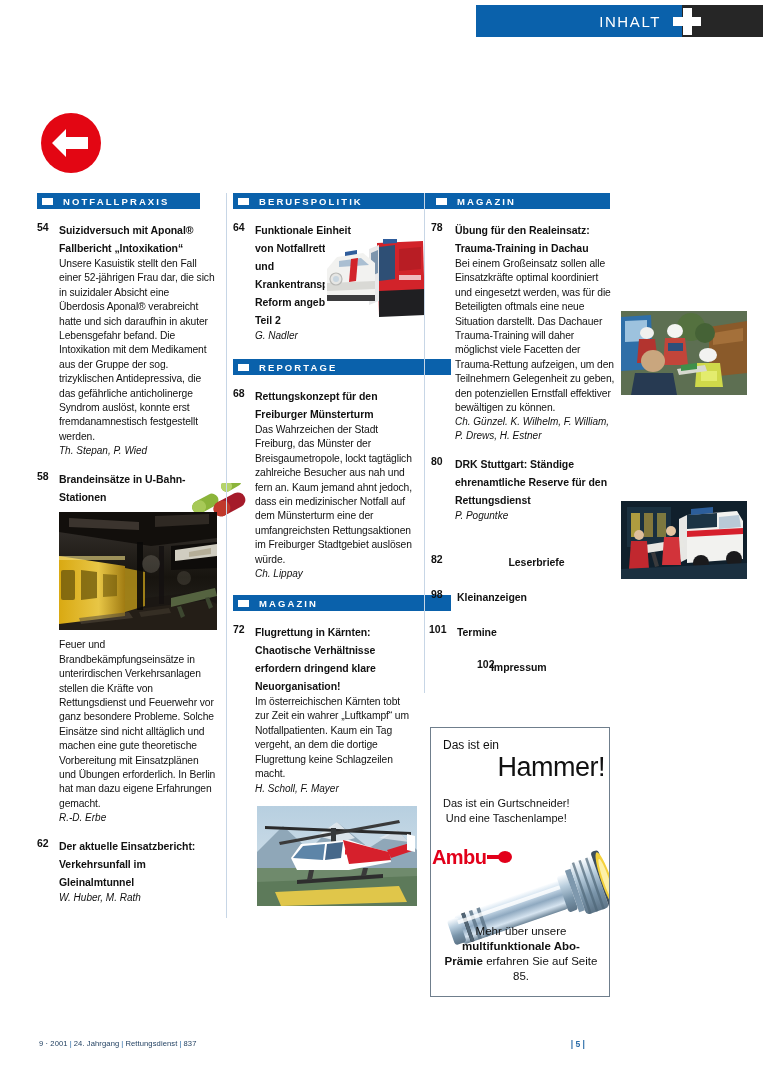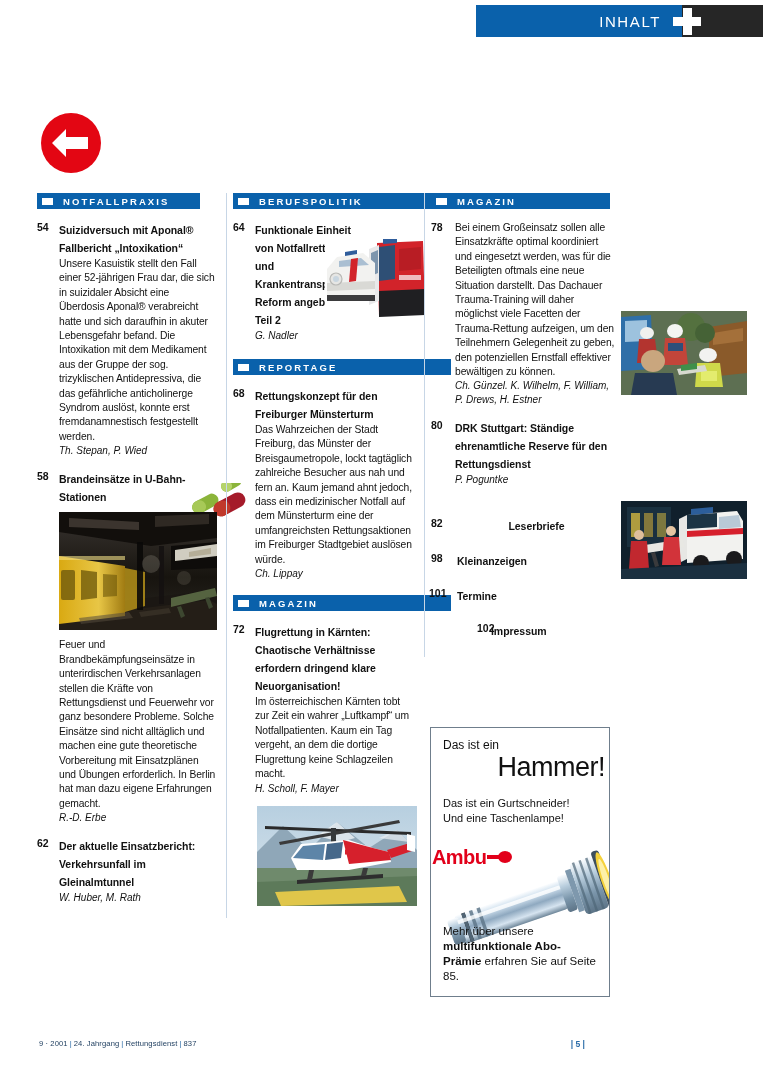--- a/index.html
+++ b/index.html
@@ -106,21 +106,21 @@
   }
   .img-drk {
     position: absolute; left: 196px; top: 308px; width: 126px; height: 78px;
     overflow: hidden; background: #12222e;
   }
 
   
   .adbox {
     position: absolute; left: 430px; top: 727px;
     width: 180px; height: 270px;
-    border: 1px solid #6f7e8c; background: #ffffff; overflow: hidden;
+    border: 1px solid #6f7e8c; background: #ffffff; overflow: hidden; text-align: center;
   }
   .ad-l1 { position: absolute; left: 12px; top: 10px; font-size: 12px; color: #111; }
   .ad-l2 {
     position: absolute; right: 4px; top: 24px;
     font-size: 27px; color: #111; letter-spacing: -0.5px;
   }
   .ad-l3 {
     position: absolute; left: 12px; top: 68px; font-size: 11px;
     line-height: 15px; color: #111;
   }
@@ -381,20 +381,21 @@
 
     <div class="col col3" style="width:192px;">
 
       <div class="banner b3">
         <span class="sq"></span>
         <span>MAGAZIN</span>
       </div>
 
       <div class="entry" style="padding-left:24px;">
         <span class="num">78</span>
+        <div class="title">Übung für den Realeinsatz: Trauma-Training in Dachau</div>
         <div class="body">Bei einem Großeinsatz sollen alle Einsatzkräfte optimal koordiniert und eingesetzt werden, was für die Beteiligten oftmals eine neue Situation darstellt. Das Dachauer Trauma-Training will daher möglichst viele Facetten der Trauma-Rettung aufzeigen, um den Teilnehmern Gelegenheit zu geben, den potenziellen  Ernstfall effektiver bewältigen zu können.</div>
         <div class="authors">Ch. Günzel. K. Wilhelm, F. William, P. Drews, H. Estner</div>
       </div>
 
       <div class="entry" style="padding-left:24px; margin-bottom:30px;">
         <span class="num">80</span>
         <div class="title">DRK Stuttgart: Ständige ehrenamtliche Reserve für den Rettungsdienst</div>
         <div class="authors">P. Poguntke</div>
       </div>
 

